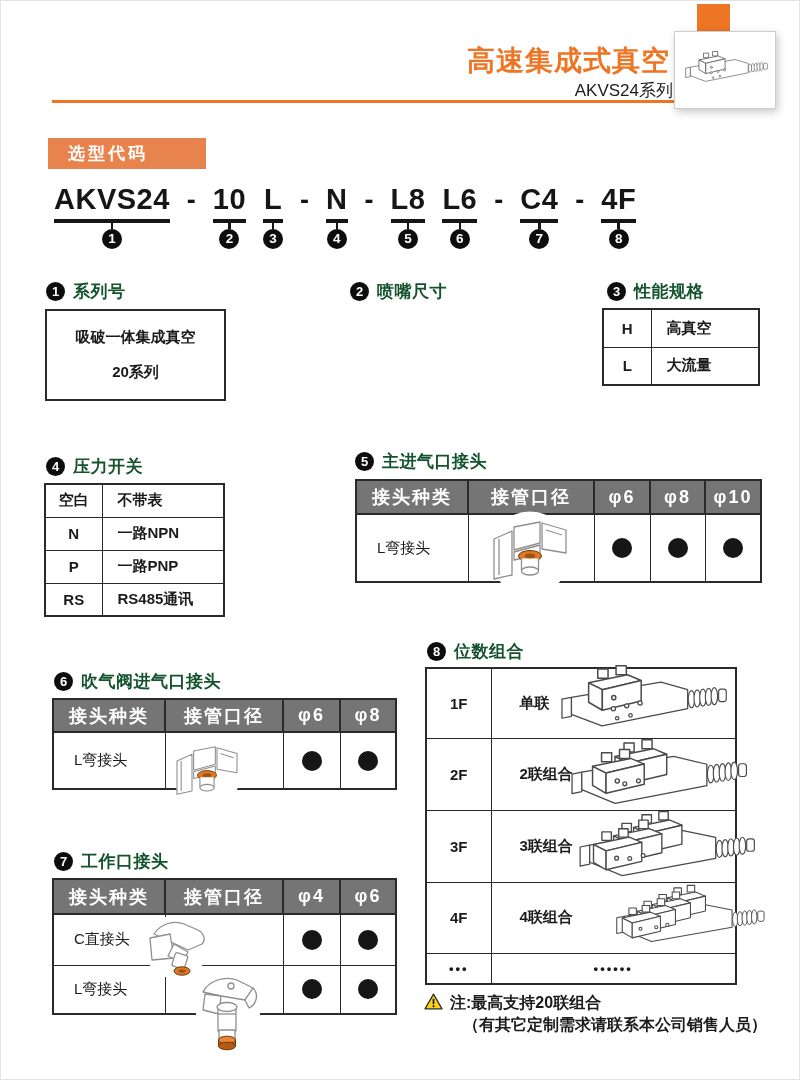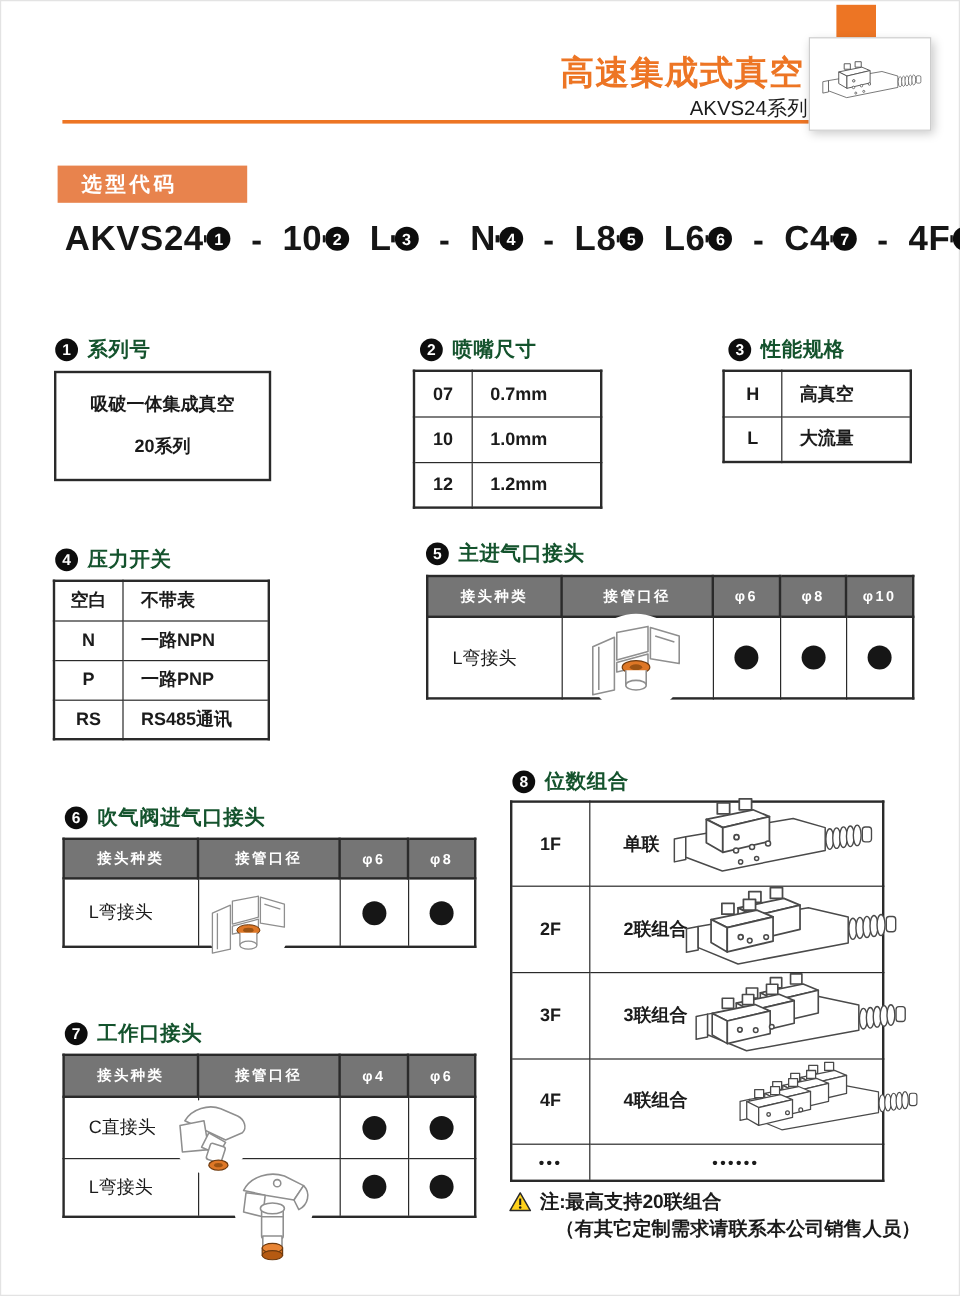--- a/index.html
+++ b/index.html
@@ -18,21 +18,21 @@
                 color:var(--accent,#ED7524); letter-spacing:1px; white-space:nowrap; }
   .page-subtitle { position:absolute; right:127px; top:79px; font-size:17px; font-weight:500; color:#1c1c1c; }
   .accent-line { position:absolute; left:52px; top:100px; width:622px; height:3px; background:var(--accent,#ED7524); }
 
   .badge { position:absolute; left:48px; top:138px; width:158px; height:31px;
            background:var(--badgeBg,#E8834D); color:#fff; font-size:17px; font-weight:700;
            letter-spacing:3px; display:flex; align-items:center; padding-left:20px; box-sizing:border-box; }
 
   
   .code-row { position:absolute; left:54px; top:184px; display:flex; align-items:flex-start; gap:17px; }
-  .cseg { display:flex; flex-direction:row; align-items:center; }
+  .cseg { display:flex; flex-direction:column; align-items:center; }
   .ctxt { font-size:29px; font-weight:700; color:#161616; line-height:1.05; letter-spacing:.5px; }
   .cul  { align-self:stretch; height:3.5px; background:#161616; margin-top:5px; }
   .ctick{ width:2.5px; height:6px; background:#161616; }
   .ncirc{ background:#0d0d0d; color:#fff; border-radius:50%; display:flex; align-items:center;
           justify-content:center; font-weight:700; }
   .code-row .ncirc { width:20px; height:20px; font-size:13.5px; }
   .cdash{ font-size:27px; font-weight:700; color:#161616; margin-top:1px; }
 
   
   .sec-title { position:absolute; display:flex; align-items:center; gap:8px; }
@@ -46,21 +46,21 @@
   
   table { border-collapse:collapse; table-layout:fixed; position:absolute; border:2px solid #2a2a2a; }
   td,th { border:1.6px solid #2a2a2a; box-sizing:border-box; padding:0; }
   .kv td { font-size:15px; font-weight:600; color:#1b1b1b; }
   .kv .k { text-align:center; }
   .kv .v { padding-left:15px; }
   #t2 { left:344px; top:308px; } #t2 tr { height:38px; }
   #t3 { left:602px; top:308px; } #t3 tr { height:38px; }
   #t4 { left:44px;  top:483px; } #t4 tr { height:33px; }
 
-  .spec th { background:var(--headerBg,#757575); color:#fff; font-size:12px; font-weight:700;
+  .spec th { background:var(--headerBg,#757575); color:#fff; font-size:18px; font-weight:700;
              letter-spacing:2px; border:2px solid #2a2a2a; }
   .spec td.name { padding-left:20px; font-size:15px; font-weight:500; text-align:left; }
   .spec td.dotc { text-align:center; }
   .dot { display:inline-block; width:20px; height:20px; border-radius:50%; background:var(--dot,#161616); vertical-align:middle; }
   #t5 { left:355px; top:479px; } #t5 tr.head { height:34px; } #t5 tr.body { height:68px; }
   #t6 { left:52px;  top:698px; } #t6 tr.head { height:33px; } #t6 tr.body { height:57px; }
   #t7 { left:52px;  top:878px; } #t7 tr.head { height:35px; } #t7 tr.r1 { height:51px; } #t7 tr.r2 { height:49px; }
 
   #t8 { left:425px; top:667px; }
   #t8 td { font-size:15px; font-weight:600; }
@@ -235,40 +235,20 @@
   </div>
   <div class="s1-box">
     <div>吸破一体集成真空</div>
     <div>20系列</div>
   </div>
 
   <div class="sec-title" style="left:350px;top:280px">
     <span class="ncirc">2</span>
     <span class="stxt">喷嘴尺寸</span>
   </div>
-  <table id="t2" class="kv">
-    <colgroup>
-        <col style="width:48px">
-        <col style="width:108px">
-      </colgroup>
-    <tbody>
-        <tr>
-          <td class="k">07</td>
-          <td class="v">0.7mm</td>
-        </tr>
-    <tr>
-          <td class="k">10</td>
-          <td class="v">1.0mm</td>
-        </tr>
-    <tr>
-          <td class="k">12</td>
-          <td class="v">1.2mm</td>
-        </tr>
-  </tbody>
-    </table>
 
   <div class="sec-title" style="left:607px;top:280px">
     <span class="ncirc">3</span>
     <span class="stxt">性能规格</span>
   </div>
   <table id="t3" class="kv">
     <colgroup>
         <col style="width:48px">
         <col style="width:108px">
       </colgroup>

